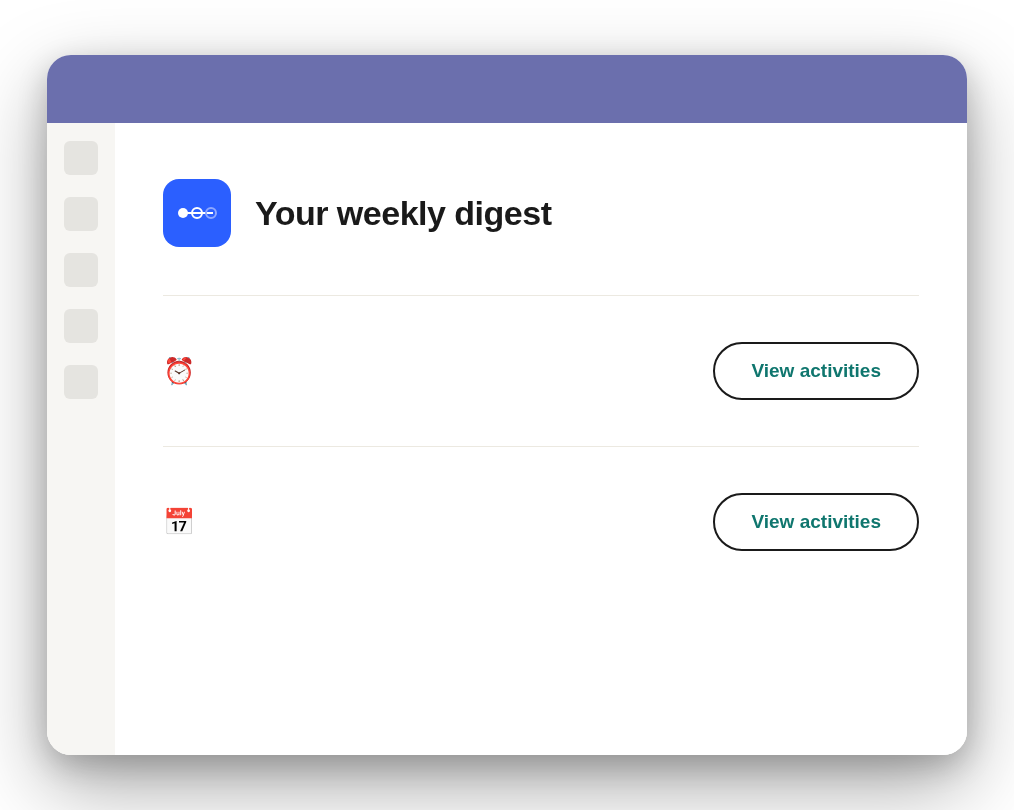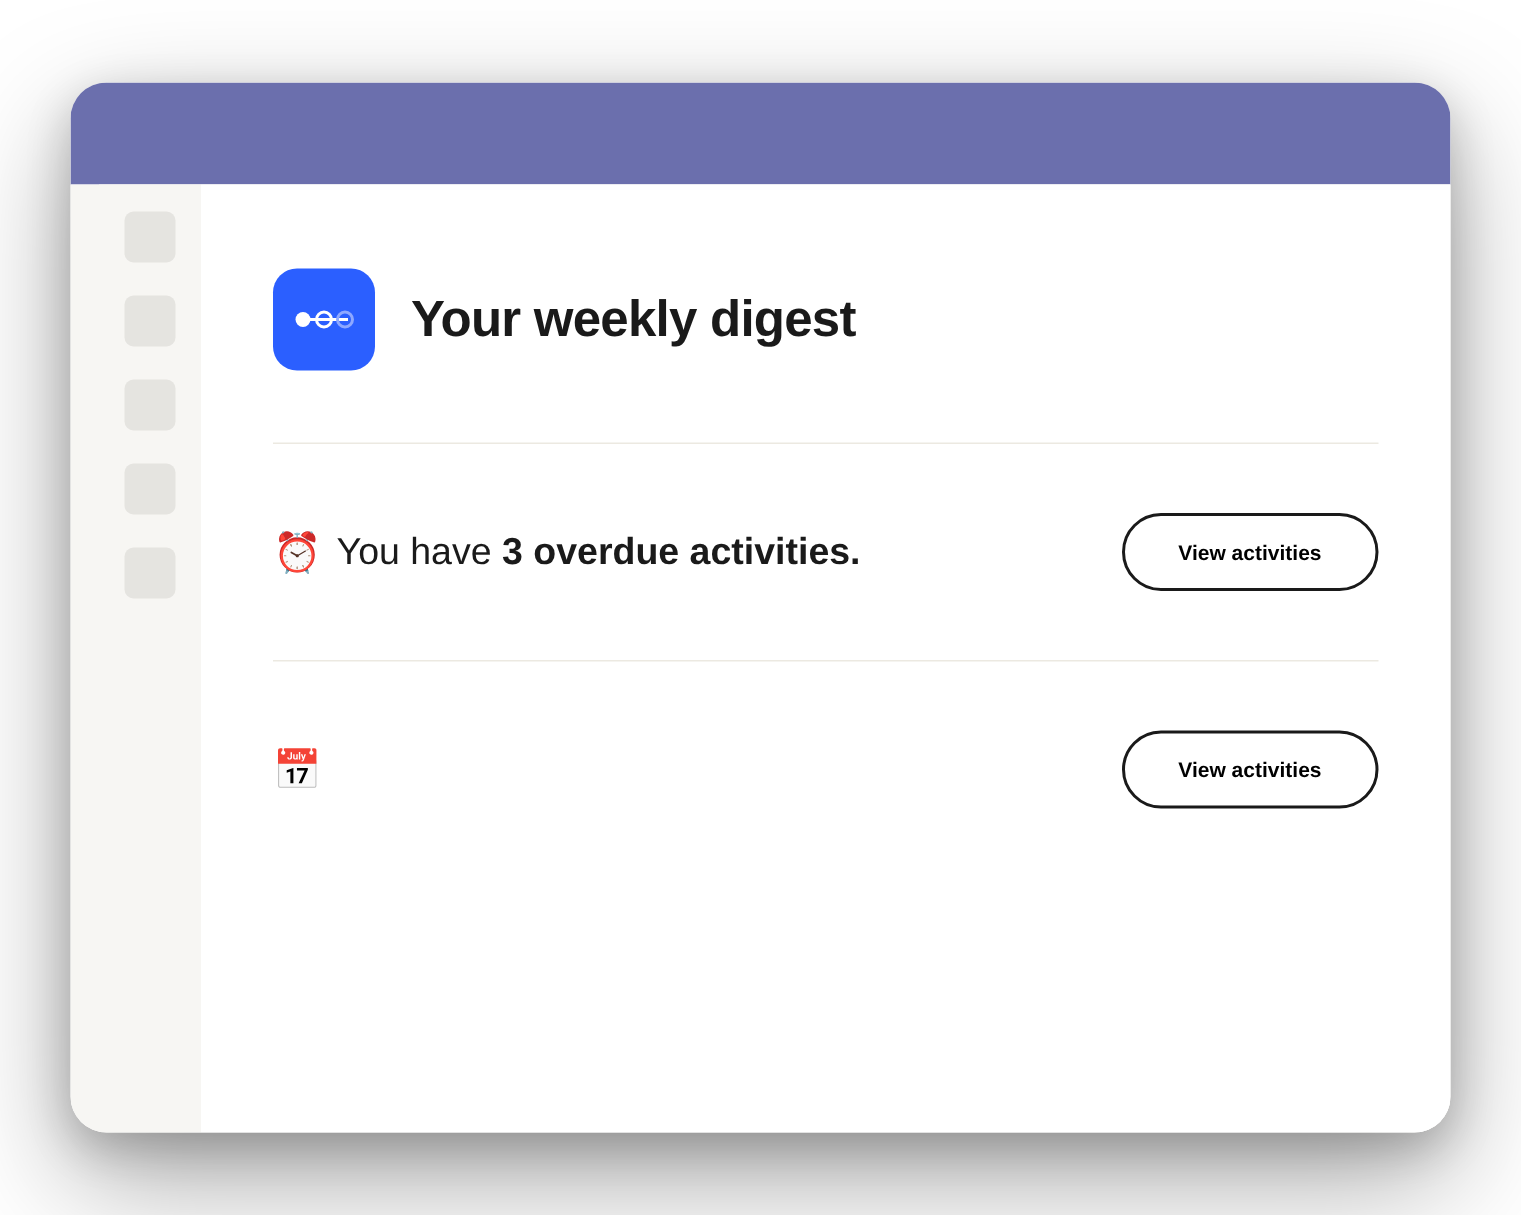--- a/index.html
+++ b/index.html
@@ -28,21 +28,20 @@
     }
     .titlebar {
       height: 68px;
       background: #6b6fad;
       flex-shrink: 0;
     }
     .body-area {
       flex: 1;
       display: flex;
       background: #f7f6f3;
-      padding-left: 19px;
     }
     .sidebar {
       width: 68px;
       background: #f7f6f3;
       flex-shrink: 0;
       padding-top: 18px;
       display: flex;
       flex-direction: column;
       align-items: center;
       gap: 22px;
@@ -109,22 +108,22 @@
     }
     .digest-text .normal {
       font-weight: 400;
     }
     .digest-text .bold {
       font-weight: 600;
     }
     .view-btn {
       border: 2px solid #1a1a1a;
       background: #ffffff;
-      color: #000000;
-      font-size: 14px;
+      color: #0f766e;
+      font-size: 19px;
       font-weight: 600;
       padding: 16px 36px;
       border-radius: 999px;
       cursor: pointer;
       white-space: nowrap;
       flex-shrink: 0;
     }
     .text-line {
       display: inline;
     }
@@ -154,23 +153,20 @@
           </svg>
         </div>
         <h1 class="title">Your weekly digest</h1>
       </div>
 
       <div class="divider"></div>
 
       <div class="digest-row">
         <div class="digest-text">
           <span class="emoji">⏰</span>
-          <span class="text-line">
-            <span class="normal">You have </span><span class="bold">3 overdue activities.</span>
-          </span>
         </div>
         <button class="view-btn">View activities</button>
       </div>
 
       <div class="divider"></div>
 
       <div class="digest-row">
         <div class="digest-text">
           <span class="emoji">📅</span>
         </div>

